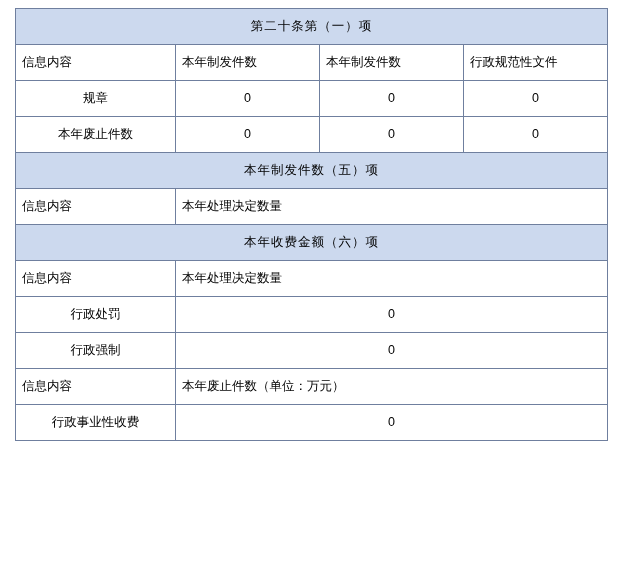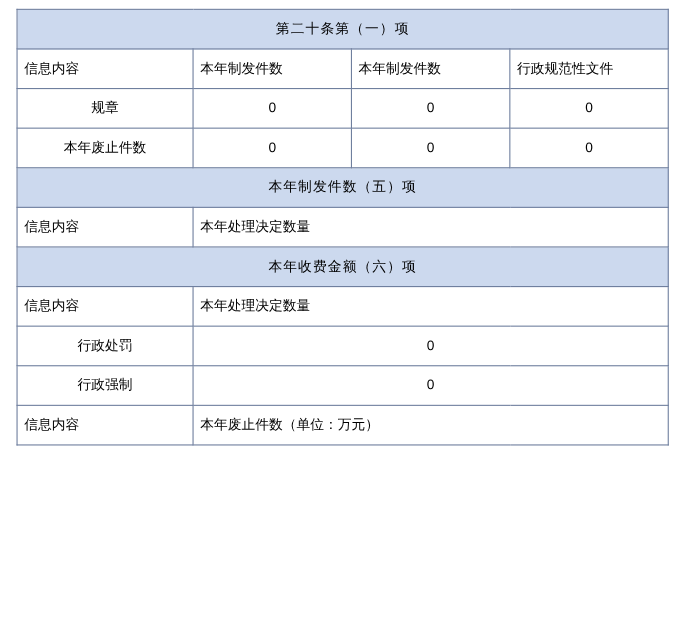--- a/index.html
+++ b/index.html
@@ -107,16 +107,20 @@
       </tr>
       <tr>
         <td class="rowlabel">行政强制</td>
         <td class="value" colspan="3">0</td>
       </tr>
 
       <tr>
         <td class="hdr">信息内容</td>
         <td class="hdr" colspan="3">本年废止件数（单位：万元）</td>
       </tr>
+      <tr>
+        <td class="rowlabel">行政事业性收费</td>
+        <td class="value" colspan="3">0</td>
+      </tr>
     </tbody>
   </table>
 
 </div>
 
 </body></html>

